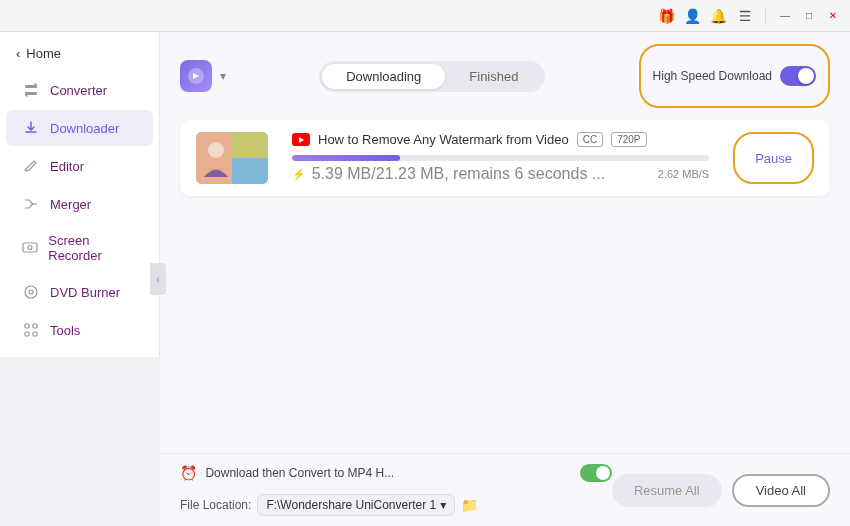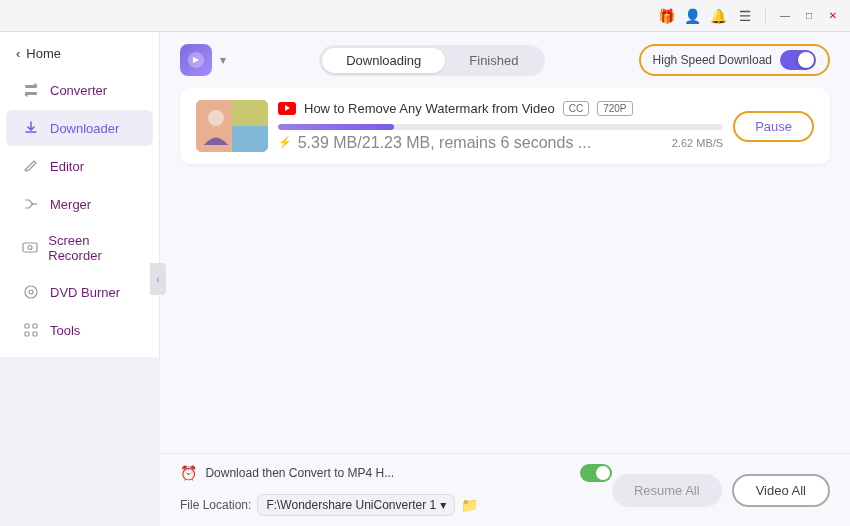--- a/index.html
+++ b/index.html
@@ -157,21 +157,21 @@
       box-shadow: 0 1px 3px rgba(0,0,0,0.1);
     }
 
     
     .high-speed-area {
       display: flex;
       align-items: center;
       gap: 8px;
       border: 2px solid #e8a020;
       border-radius: 20px;
-      padding: 4px 12px;
+      padding: 20px 12px;
     }
     .high-speed-label {
       font-size: 12px;
       color: #444;
     }
     .toggle-switch {
       width: 36px; height: 20px;
       border-radius: 10px;
       background: #6c5ce7;
       position: relative;
@@ -190,22 +190,21 @@
     .download-list {
       flex: 1;
       padding: 0 20px;
       overflow-y: auto;
     }
     .download-item {
       background: white;
       border-radius: 10px;
       padding: 12px 16px;
       display: flex;
-      align-items: center;
-      gap: 10px;
+      gap: 24px;
       box-shadow: 0 1px 4px rgba(0,0,0,0.06);
     }
     .thumbnail {
       width: 72px; height: 52px;
       border-radius: 6px;
       background: linear-gradient(135deg, #c8a0d8 0%, #e8b0a0 50%, #f0c890 100%);
       overflow: hidden;
       position: relative;
       flex-shrink: 0;
     }

